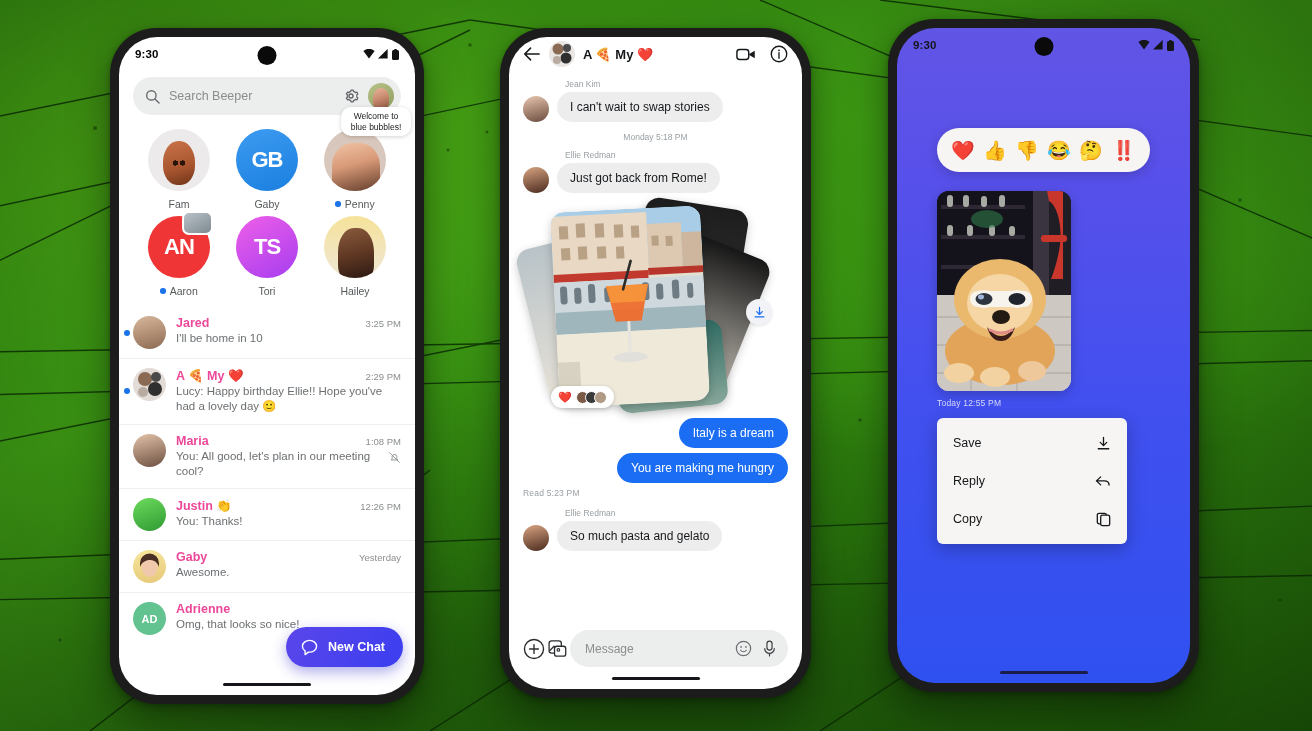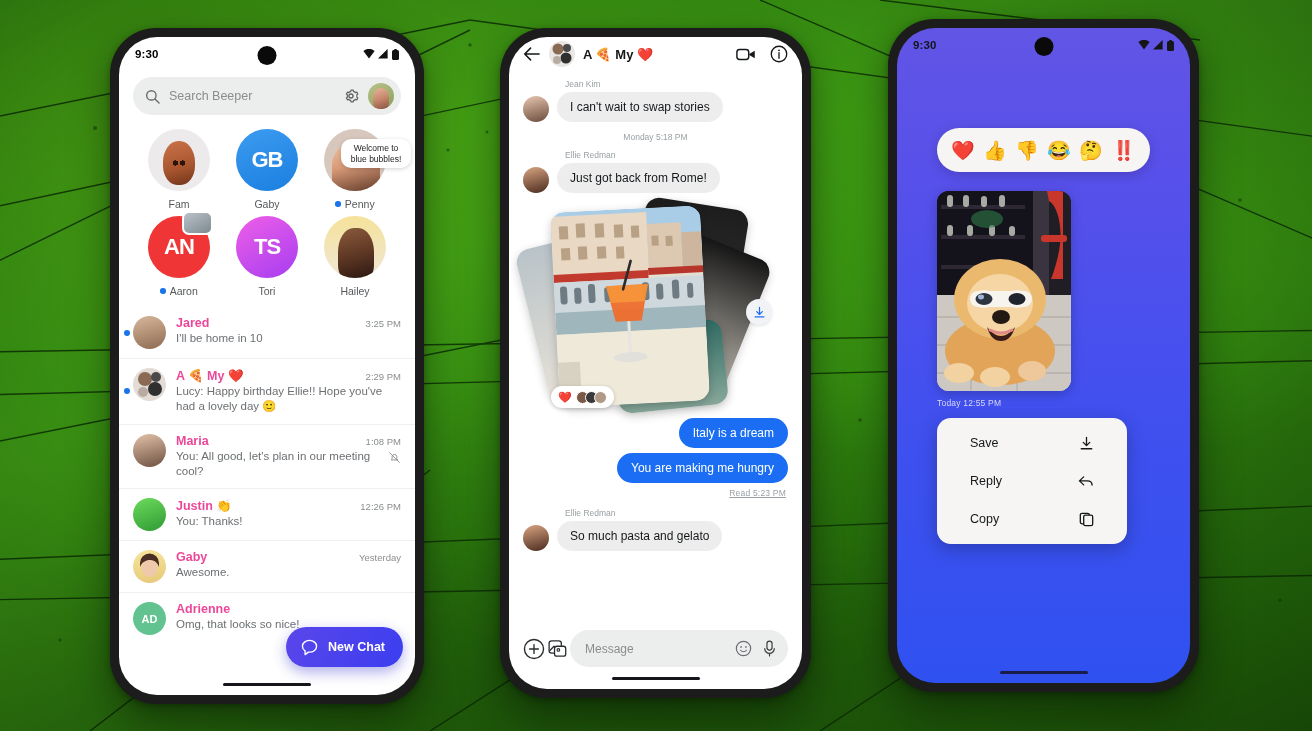--- a/index.html
+++ b/index.html
@@ -138,21 +138,21 @@
     position: absolute; right: -3px; top: -5px;
     width: 31px; height: 24px; border-radius: 7px;
     background: linear-gradient(150deg,#b9c2c8,#7e8a90);
     border: 2px solid #fff; overflow: hidden;
   }
   .bubble-tip {
     position: absolute; right: -12px; top: -22px;
     background: #fff; border-radius: 10px;
     padding: 4px 7px; font-size: 8.5px; line-height: 1.25;
     color: #1a1a1a; text-align: center; width: 70px;
-    box-shadow: 0 1px 4px rgba(0,0,0,.18); z-index: 4; margin-top: 32px;
+    box-shadow: 0 1px 4px rgba(0,0,0,.18); z-index: 4;
   }
 
   
   .l-list { padding: 6px 0 0; }
   .l-row {
     display: flex; align-items: flex-start; gap: 10px;
     padding: 9px 14px 9px 14px; position: relative;
     border-top: 1px solid #eef0f0;
   }
   .l-row:first-child { border-top: none; }
@@ -207,21 +207,21 @@
     background: #ededee; color: #15181a; border-radius: 17px;
     padding: 8px 13px; font-size: 12px; max-width: 205px;
   }
   .m-bub-out {
     background: #1b6ef3; color: #fff; border-radius: 17px;
     padding: 8px 14px; font-size: 12px; margin-left: auto;
     display: inline-block;
   }
   .m-outrow { display: flex; margin-bottom: 5px; }
   .m-daysep { text-align: center; font-size: 8.5px; color: #9aa0a4; margin: 10px 0 8px; }
-  .m-read { text-align: right; font-size: 8.5px; color: #9aa0a4; margin: 2px 2px 10px 0; letter-spacing:.2px;text-decoration:underline; }
+  .m-read { text-align: left; font-size: 8.5px; color: #9aa0a4; margin: 2px 2px 10px 0; letter-spacing:.2px; }
 
   .m-photos { position: relative; height: 215px; margin: 4px 0 4px; }
   .m-card {
     position: absolute; border-radius: 14px; overflow: hidden;
     box-shadow: 0 3px 10px rgba(0,0,0,.22);
   }
   .m-dl {
     position: absolute; right: 16px; top: 100px;
     width: 26px; height: 26px; border-radius: 50%;
     background: #f1f3f6; display: flex; align-items: center; justify-content: center;
@@ -266,22 +266,22 @@
     position: absolute; left: 40px; top: 163px;
     width: 134px; height: 200px; border-radius: 12px; overflow: hidden;
     box-shadow: 0 3px 12px rgba(0,0,0,.22);
   }
   .r-ts {
     position: absolute; left: 40px; top: 370px;
     font-size: 8.5px; color: #d6d8f5; letter-spacing: .2px;
   }
   .r-menu {
     position: absolute; left: 40px; top: 390px;
-    width: 190px; background: #f7f5f3; border-radius: 14px;
-    padding: 6px 17px;
+    width: 190px; background: #f7f5f3; border-radius: 6px;
+    padding: 6px 0;
     box-shadow: 0 5px 18px rgba(0,0,0,.25);
   }
   .r-mitem {
     height: 38px; display: flex; align-items: center;
     padding: 0 16px; font-size: 12.5px; color: #15181a;
   }
   .r-mitem .lbl { flex: 1; }
 
   
   .ph-venice {

